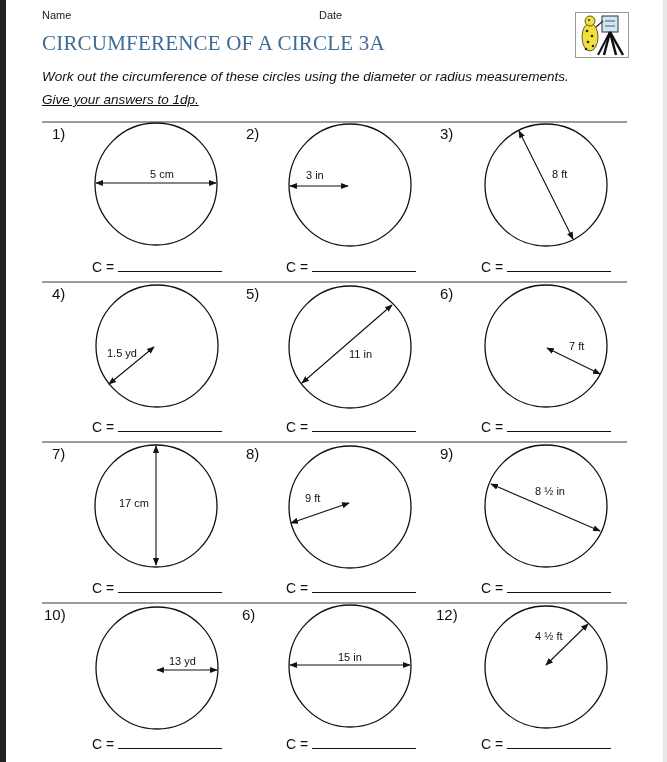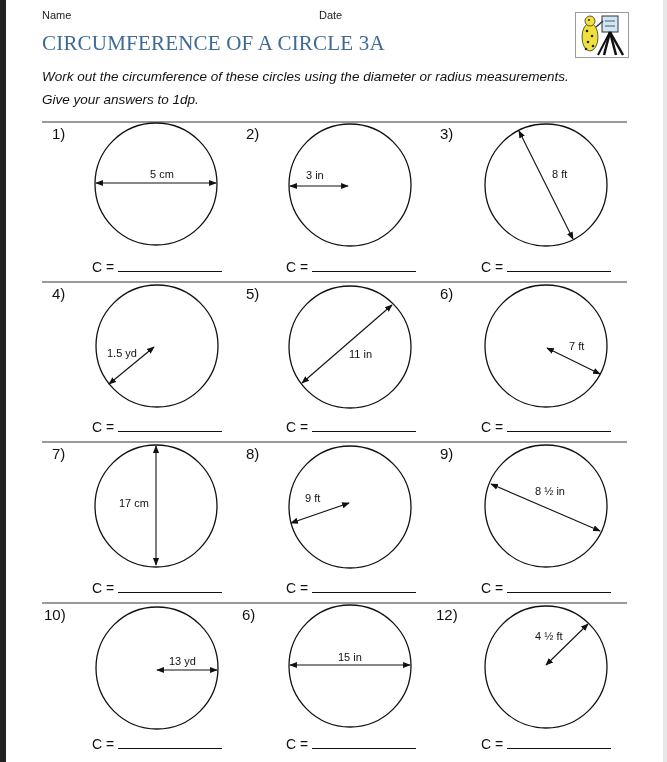--- a/index.html
+++ b/index.html
@@ -11,21 +11,21 @@
   .page-edge-right { position: absolute; right: 0; top: 0; width: 4px; height: 762px; background: #e8e8e8; }
   .hdr-label { position: absolute; font-size: 11px; color: #222; }
   #name-label { left: 42px; top: 9px; }
   #date-label { left: 276px; top: 9px; margin-left: 43px; }
   #title {
     position: absolute; left: 42px; top: 31px; font-family: "Liberation Serif", serif;
     font-size: 21px; color: #3f6a96; letter-spacing: 0.2px;
   }
   .instr { position: absolute; left: 42px; font-style: italic; font-size: 13.5px; color: #111; }
   #instr1 { top: 69px; }
-  #instr2 { top: 92px; }
+  #instr2 { top: 92px; text-decoration: underline; }
   #logo {
     position: absolute; left: 575px; top: 12px; width: 52px; height: 44px;
     border: 1px solid #9a9a9a; background: #fff;
   }
   .rule { position: absolute; left: 42px; width: 585px; height: 2px; background: #9a9a9a; }
   .qnum { position: absolute; font-size: 15px; color: #111; }
   .answer { position: absolute; font-size: 14px; color: #111; }
   .answer .blank { display: inline-block; width: 104px; border-bottom: 1px solid #111; margin-left: 4px; height: 12px; vertical-align: baseline; }
   svg.circles { position: absolute; left: 0; top: 0; }
   svg text { font-family: "Liberation Sans", sans-serif; font-size: 11px; fill: #111; }

